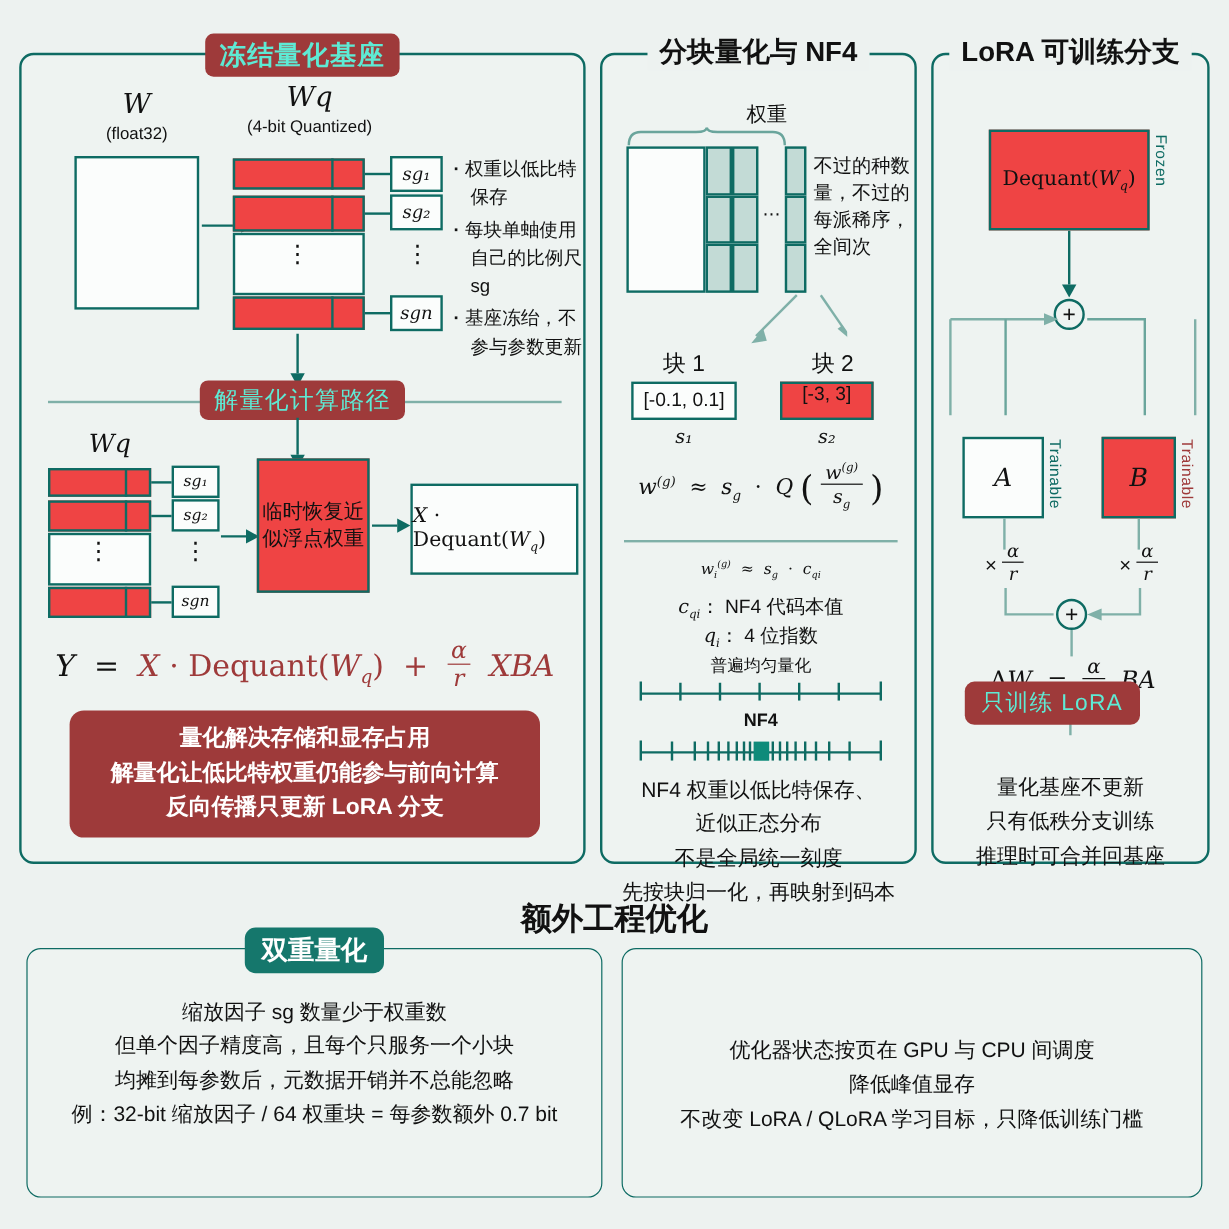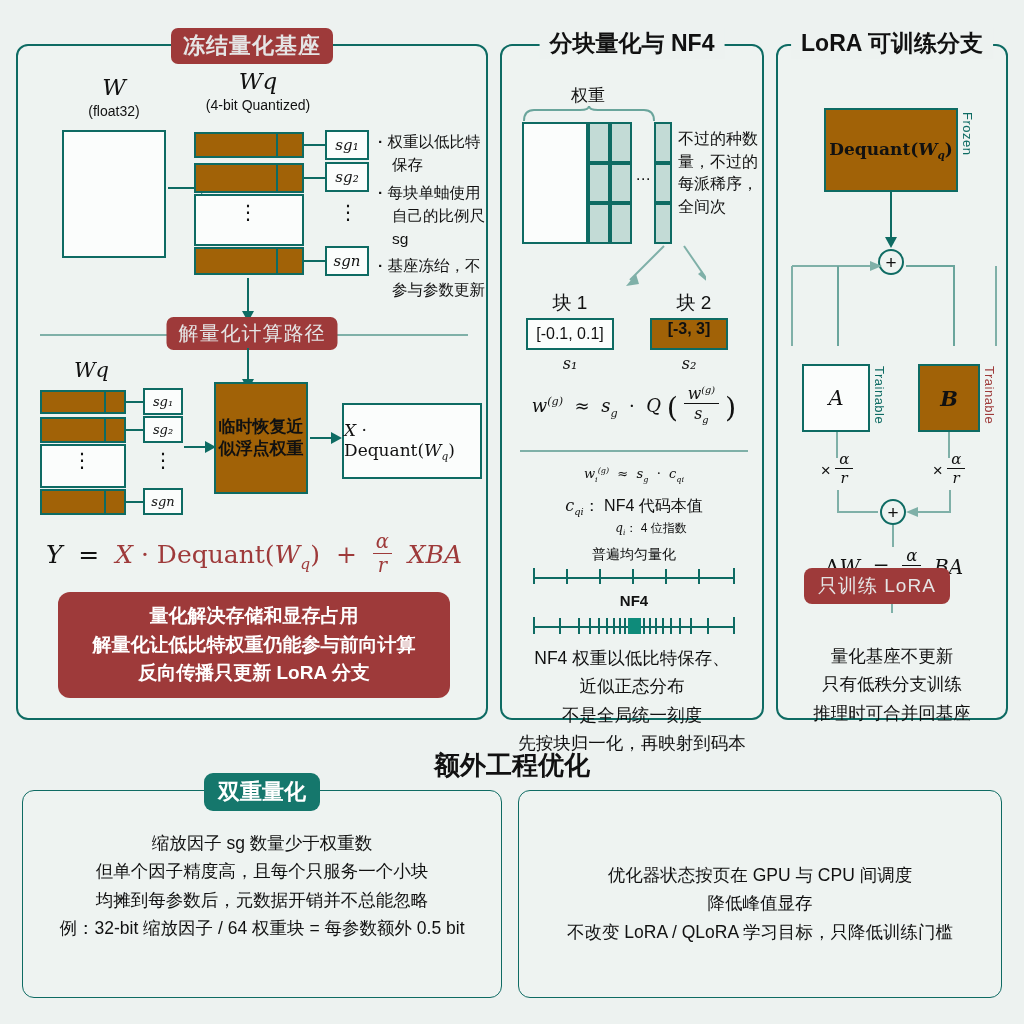--- a/index.html
+++ b/index.html
@@ -24,21 +24,21 @@
     top: -18px;
     left: 50%;
     transform: translateX(-50%);
     white-space: nowrap;
     font-weight: bold;
     padding: 3px 12px;
     z-index: 5;
   }
   .t-red {
     background: #9e3a3a;
-    color: #e5e5e5;
+    color: #5eead4;
     border-radius: 7px;
     font-size: 22px;
     letter-spacing: 1px;
   }
   .t-plain {
     background: #edf2f0;
     color: #111;
     font-size: 23px;
     padding: 0 10px;
   }
@@ -54,21 +54,21 @@
   .mathit { font-family: "DejaVu Serif","Liberation Serif",serif; font-style: italic; }
   .mathup { font-family: "DejaVu Serif","Liberation Serif",serif; font-style: normal; }
   sub.s { font-size: .62em; font-style: italic; }
 
   
   .box {
     position: absolute;
     border: 2px solid #0e6b63;
     background: #fbfdfc;
   }
-  .box.fill { background: #a16207; font-weight: bold; }
+  .box.fill { background: #ef4444; }
   .box.fill2 { background: #c3dbd6; }
   .sgbox {
     position: absolute;
     border: 2px solid #0e6b63;
     background: #fbfdfc;
     display: flex; align-items: center; justify-content: center;
     font-size: 15px;
   }
   .hline { position: absolute; background: #0e6b63; height: 2px; }
   .vline { position: absolute; background: #0e6b63; width: 2px; }
@@ -253,21 +253,21 @@
     <div class="callout-red" style="left:40px; top:546px; width:392px;">
       <div>量化解决存储和显存占用</div>
       <div>解量化让低比特权重仍能参与前向计算</div>
       <div>反向传播只更新 LoRA 分支</div>
     </div>
   </div>
 
   <div class="panel" style="left:500px; top:44px; width:264px; height:676px;">
     <div class="panel-title t-plain">分块量化与 NF4</div>
 
-    <div style="position:absolute; left:18px; top:38px; width:136px; text-align:center; font-size:17px;">权重</div>
+    <div style="position:absolute; left:18px; top:38px; width:136px; text-align:right; font-size:17px;">权重</div>
     <svg style="position:absolute; left:20px; top:60px;" width="134" height="16">
       <path d="M2,15 Q2,4 12,4 L58,4 Q67,4 67,0 Q67,4 76,4 L122,4 Q132,4 132,15" fill="none" stroke="#6aa59c" stroke-width="2"></path>
     </svg>
 
     <div class="box" style="left:20px; top:76px; width:66px; height:122px;"></div>
     <div class="box fill2" style="left:86px; top:76px; width:22px; height:41px;"></div>
     <div class="box fill2" style="left:108px; top:76px; width:22px; height:41px;"></div>
     <div class="box fill2" style="left:86px; top:117px; width:22px; height:40px;"></div>
     <div class="box fill2" style="left:108px; top:117px; width:22px; height:40px;"></div>
     <div class="box fill2" style="left:86px; top:157px; width:22px; height:41px;"></div>
@@ -326,21 +326,21 @@
       <span>w<sub class="s">i</sub><sup style="font-size:.62em;">(g)</sup></span>
       <span style="font-style:normal;">&nbsp;≈&nbsp;</span>
       <span>s<sub class="s">g</sub></span>
       <span style="font-style:normal;">&nbsp;·&nbsp;</span>
       <span>c<sub class="s">qi</sub></span>
     </div>
 
     <div class="formula" style="left:0; top:450px; width:264px; font-size:16px;">
       <span class="mathit">c<sub class="s">qi</sub></span><span>： NF4 代码本值</span>
     </div>
-    <div class="formula" style="left:17px; top:474px; width:264px; font-size:12px;">
+    <div class="formula" style="left:0; top:474px; width:264px; font-size:16px;">
       <span class="mathit">q<sub class="s">i</sub></span><span>： 4 位指数</span>
     </div>
 
     <div style="position:absolute; left:0; top:500px; width:264px; text-align:center; font-size:14px;">普遍均匀量化</div>
     <svg style="position:absolute; left:30px; top:518px;" width="204" height="20">
       <line x1="2" y1="14" x2="202" y2="14" stroke="#0e6b63" stroke-width="2"></line>
       <g stroke="#0e6b63" stroke-width="2">
         <line x1="2" y1="4" x2="2" y2="20"></line>
         <line x1="35" y1="5" x2="35" y2="20"></line>
         <line x1="68" y1="5" x2="68" y2="20"></line>
@@ -475,21 +475,21 @@
   </div>
 
   <div class="bottom-head" style="top:748px;">额外工程优化</div>
 
   <div class="panel" style="left:22px; top:790px; width:480px; height:208px; border-width:1.5px;">
     <div class="panel-title t-green">双重量化</div>
     <div class="panel-body-note" style="top:38px;">
       <div>缩放因子 sg 数量少于权重数</div>
       <div>但单个因子精度高，且每个只服务一个小块</div>
       <div>均摊到每参数后，元数据开销并不总能忽略</div>
-      <div>例：32-bit 缩放因子 / 64 权重块 = 每参数额外 0.5 bit</div>
+      <div>例：32-bit 缩放因子 / 64 权重块 = 每参数额外 0.7 bit</div>
     </div>
   </div>
 
   <div class="panel" style="left:518px; top:790px; width:484px; height:208px; border-width:1.5px;">
     <div class="panel-body-note" style="top:70px;">
       <div>优化器状态按页在 GPU 与 CPU 间调度</div>
       <div>降低峰值显存</div>
       <div>不改变 LoRA / QLoRA 学习目标，只降低训练门槛</div>
     </div>
   </div>

